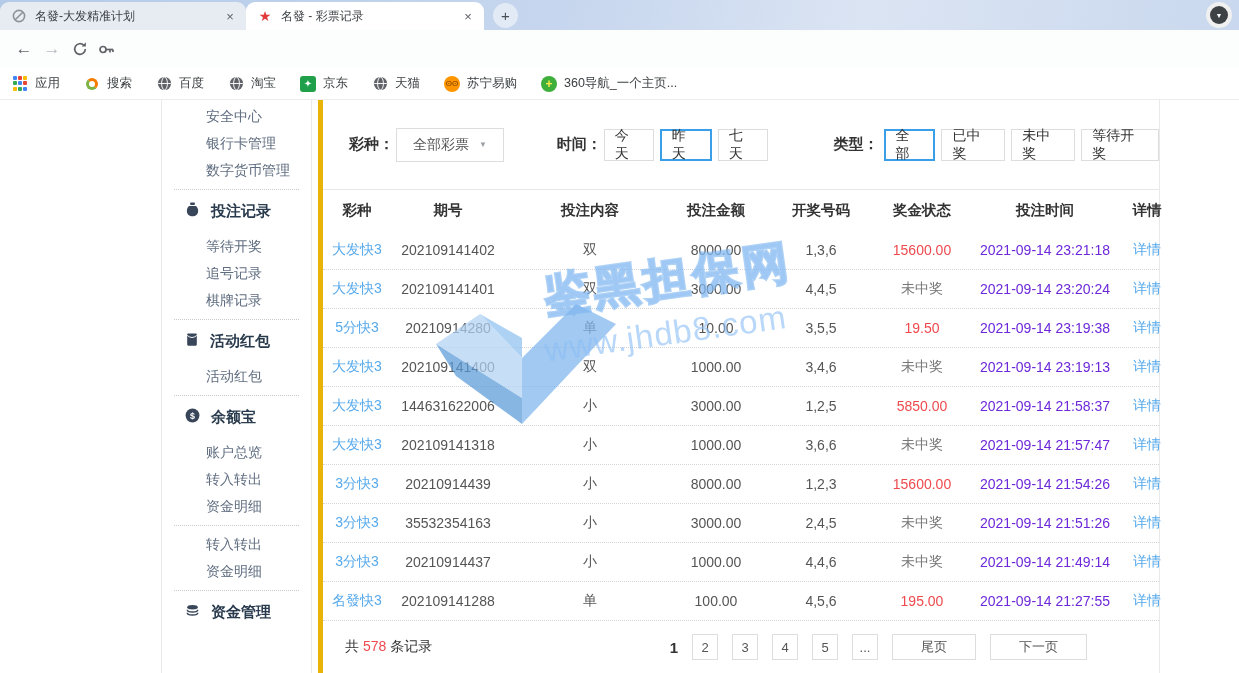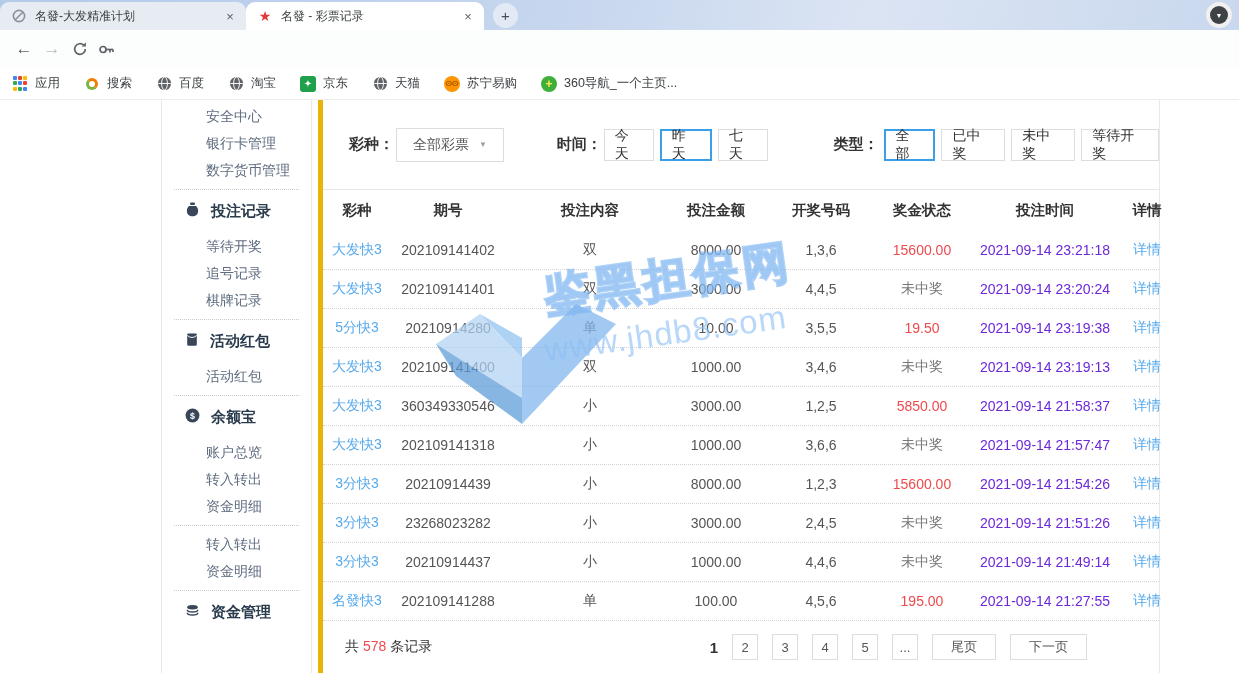--- a/index.html
+++ b/index.html
@@ -86,21 +86,21 @@
   .c-lose { color:#777; }
 
   .pagefoot { height:53px; border-top:1px dotted #d4d4d4; display:flex; align-items:center;
     font-size:14px; color:#333; }
   .total { margin-left:22px; }
   .total .red { color:#ee4a4e; }
   .pager { margin-left:auto; margin-right:72px; display:flex; align-items:center; gap:14px; }
   .pg-cur { font-weight:bold; font-size:15px; color:#333; }
   .pg-box { min-width:26px; height:26px; padding:0 5px; border:1px solid #ddd; background:#fff;
     display:flex; align-items:center; justify-content:center; font-size:13px; color:#555; }
-  .pg-wide { padding:0 18px; }
+  .pg-wide { padding:0 28px; }
 
   
   .watermark { position:absolute; left:428px; top:168px; width:380px; height:180px;
     pointer-events:none; z-index:6; }
   .wm-logo { position:absolute; left:0; top:32px; opacity:.72; }
   .wm-title { position:absolute; left:112px; top:-2px; font-size:46px; font-weight:bold;
     letter-spacing:4px; transform:rotate(-8deg); transform-origin:left top;
     color:rgba(150,195,245,.38); -webkit-text-stroke:2.5px rgba(125,180,240,.62); white-space:nowrap; }
   .wm-url { position:absolute; left:114px; top:64px; font-size:33px; transform:rotate(-8deg);
     transform-origin:left top; color:rgba(140,190,245,.62); white-space:nowrap; letter-spacing:1px; }
@@ -340,21 +340,21 @@
           <span>202109141400</span>
           <span>双</span>
           <span>1000.00</span>
           <span>3,4,6</span>
           <span class="c-lose">未中奖</span>
           <span class="c-time">2021-09-14 23:19:13</span>
           <span class="c-link">详情</span>
         </div>
         <div class="grid trow">
           <span class="c-link">大发快3</span>
-          <span>360349330546</span>
+          <span>144631622006</span>
           <span>小</span>
           <span>3000.00</span>
           <span>1,2,5</span>
           <span class="c-win">5850.00</span>
           <span class="c-time">2021-09-14 21:58:37</span>
           <span class="c-link">详情</span>
         </div>
         <div class="grid trow">
           <span class="c-link">大发快3</span>
           <span>202109141318</span>
@@ -370,21 +370,21 @@
           <span>20210914439</span>
           <span>小</span>
           <span>8000.00</span>
           <span>1,2,3</span>
           <span class="c-win">15600.00</span>
           <span class="c-time">2021-09-14 21:54:26</span>
           <span class="c-link">详情</span>
         </div>
         <div class="grid trow">
           <span class="c-link">3分快3</span>
-          <span>23268023282</span>
+          <span>35532354163</span>
           <span>小</span>
           <span>3000.00</span>
           <span>2,4,5</span>
           <span class="c-lose">未中奖</span>
           <span class="c-time">2021-09-14 21:51:26</span>
           <span class="c-link">详情</span>
         </div>
         <div class="grid trow">
           <span class="c-link">3分快3</span>
           <span>20210914437</span>

